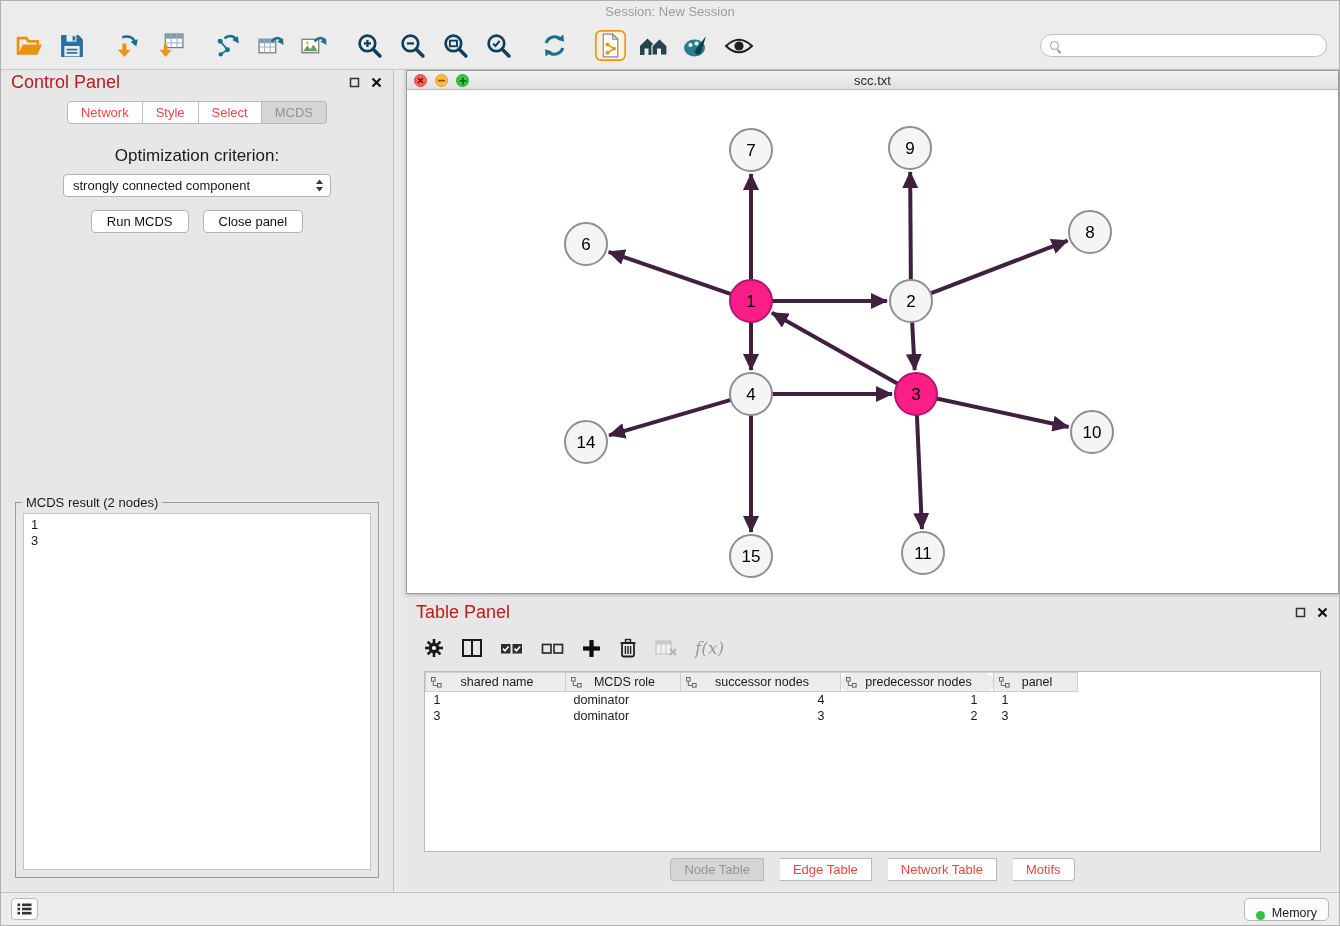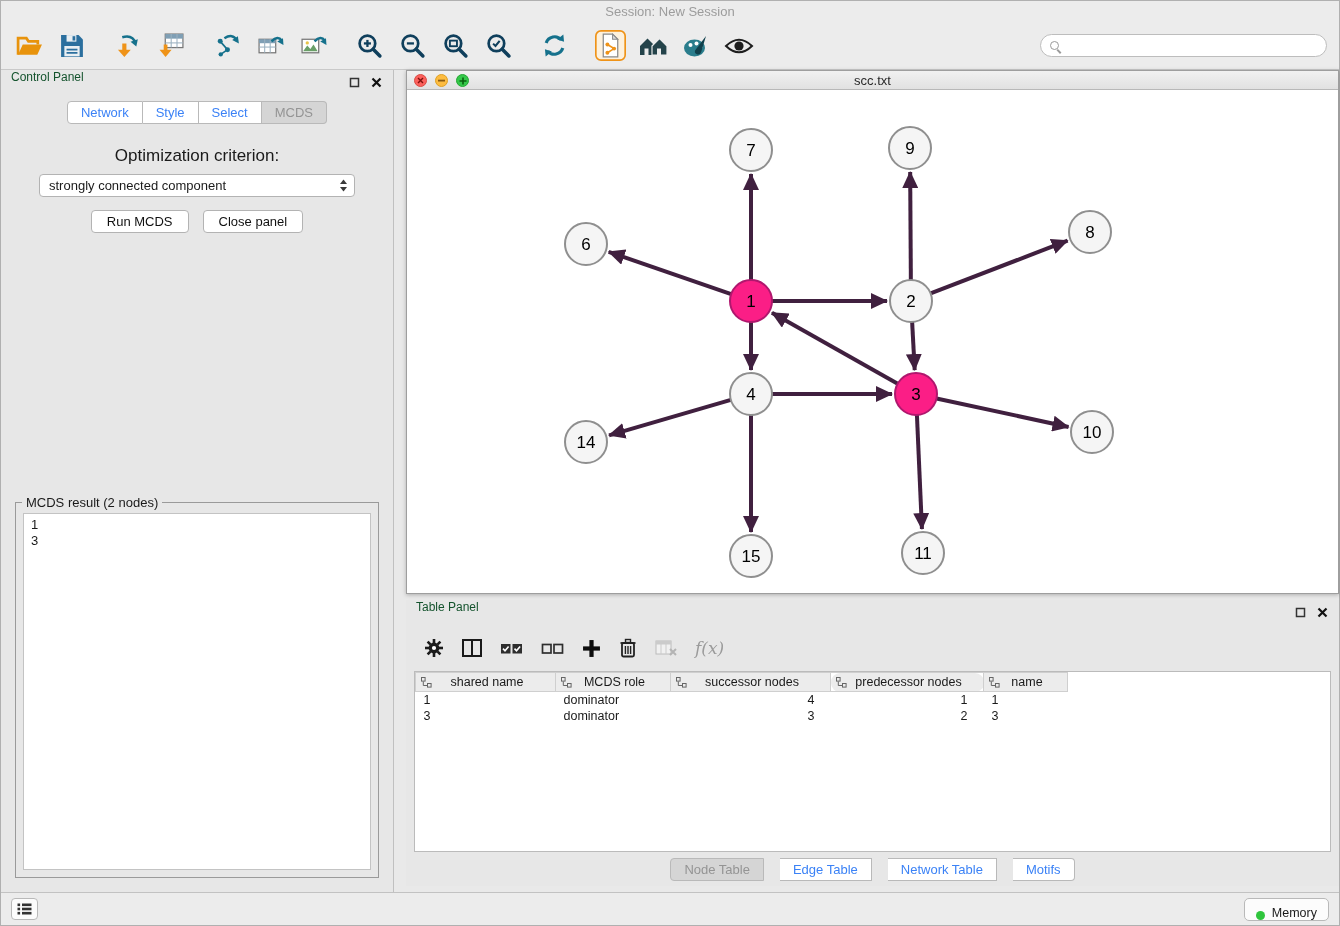--- a/index.html
+++ b/index.html
@@ -10,31 +10,31 @@
   .toolbar{height:48px;flex:none;display:flex;align-items:center;padding:0 12px;background:#ececec;border-bottom:1px solid #c9c9c9;}
   .tb-groups{display:flex;align-items:center;}
   .tb-group{display:flex;align-items:center;margin-right:24px;gap:11px;}
   .tb-icon{width:32px;height:32px;display:flex;align-items:center;justify-content:center;border-radius:5px;cursor:default;}
   .search-box{margin-left:auto;width:287px;height:23px;background:#fff;border:1px solid #bdbdbd;border-radius:12px;display:flex;align-items:center;padding:0 9px;gap:6px;}
   .search-mag{width:9px;height:9px;border:1.8px solid #9a9a9a;border-radius:50%;position:relative;flex:none;}
   .search-mag::after{content:"";position:absolute;width:1.8px;height:5px;background:#9a9a9a;left:7px;top:7px;transform:rotate(-45deg);}
   .search-box input{border:none;outline:none;flex:1;font-size:12px;font-family:inherit;background:transparent;}
   .main{flex:1;display:flex;min-height:0;}
   .control-panel{width:393px;flex:none;display:flex;flex-direction:column;background:#e7e7e7;border-right:1px solid #c0c0c0;min-height:0;}
-  .panel-header{height:25px;flex:none;display:flex;padding:0 10px;font-size:12px;color:#14532d;}
+  .panel-header{height:25px;flex:none;display:flex;align-items:center;padding:0 10px;font-size:18px;color:#b91c1c;}
   .ph-buttons{margin-left:auto;display:flex;gap:9px;align-items:center;}
   .ph-btn{width:13px;height:13px;display:flex;align-items:center;justify-content:center;cursor:default;}
   .seg-tabs{display:flex;justify-content:center;flex:none;margin-top:6px;}
-  .seg-tab{font-size:13px;padding:3px 13px;background:#fff;border:1px solid #b9b9b9;border-left:none;color:#3b82f6;cursor:default;white-space:nowrap;}
+  .seg-tab{font-size:13px;padding:3px 13px;background:#fff;border:1px solid #b9b9b9;border-left:none;color:#ef4444;cursor:default;white-space:nowrap;}
   .seg-tab:first-child{border-left:1px solid #b9b9b9;border-radius:4px 0 0 4px;}
   .seg-tab:last-child{border-radius:0 4px 4px 0;}
   .seg-tab.active{background:#d5d5d5;color:#949494;}
   .cp-body{flex:1;display:flex;flex-direction:column;min-height:0;padding:0 12px;}
   .opt-label{text-align:center;font-size:17px;margin-top:22px;}
-  .dropdown{width:316px;height:23px;margin:8px auto 0;background:#fff;border:1px solid #b3b3b3;border-radius:4px;display:flex;align-items:center;padding:0 6px 0 9px;font-size:13px;cursor:default;flex:none;gap:38px;}
+  .dropdown{width:268px;height:23px;margin:8px auto 0;background:#fff;border:1px solid #b3b3b3;border-radius:4px;display:flex;align-items:center;padding:0 6px 0 9px;font-size:13px;cursor:default;flex:none;gap:38px;}
   .dd-arrows{margin-left:auto;display:flex;align-items:center;}
   .btn-row{display:flex;justify-content:center;gap:14px;margin-top:13px;flex:none;}
   .push-btn{height:23px;padding:0 15px;background:#fff;border:1px solid #b3b3b3;border-radius:4px;font-size:13px;font-family:inherit;color:#111;cursor:default;}
   .cp-spacer{flex:1;}
   .result-box{position:relative;border:1px solid #9a9a9a;margin:0 2px 14px;height:376px;flex:none;padding:10px 7px 7px;}
   .result-legend{position:absolute;top:-8px;left:6px;background:#e7e7e7;padding:0 4px;font-size:13px;}
   .result-inner{width:100%;height:100%;background:#fff;border:1px solid #c3c3c3;padding:3px 7px;font-size:13px;line-height:16px;overflow:hidden;}
   .right-col{flex:1;margin-left:12px;display:flex;flex-direction:column;min-width:0;}
   .network-window{height:524px;flex:none;display:flex;flex-direction:column;background:#fff;border:1px solid #9e9e9e;box-shadow:0 1px 4px rgba(0,0,0,0.25);}
   .net-titlebar{height:19px;flex:none;position:relative;display:flex;align-items:center;justify-content:center;background:linear-gradient(#f1f1f1,#e1e1e1);border-bottom:1px solid #b8b8b8;font-size:13px;color:#2a2a2a;}
@@ -43,21 +43,21 @@
   .tl.red{background:#fc605c;border:1px solid #d94c44;}
   .tl.yellow{background:#fdbc40;border:1px solid #dfa123;}
   .tl.green{background:#34c84a;border:1px solid #24a732;}
   .net-canvas{flex:1;position:relative;background:#fff;min-height:0;}
   .net-canvas svg{position:absolute;left:0;top:0;width:100%;height:100%;}
   svg text{font-family:"Liberation Sans","DejaVu Sans",sans-serif;}
   .table-panel{flex:1;margin-top:6px;margin-bottom:6px;display:flex;flex-direction:column;background:#e7e7e7;min-height:0;}
   .tp-toolbar{height:46px;flex:none;display:flex;align-items:center;gap:18px;padding:0 18px;}
   .tp-icon{display:flex;align-items:center;justify-content:center;cursor:default;}
   .fx{font-family:"DejaVu Serif","Liberation Serif",serif;font-style:italic;font-size:17px;color:#9b9b9b;}
-  .tp-table-wrap{flex:1;margin:0 8px;background:#fff;border:1px solid #bbb;overflow:hidden;min-height:0;}
+  .tp-table-wrap{flex:1;margin:0 18px;background:#fff;border:1px solid #bbb;overflow:hidden;min-height:0;}
   table.data{border-collapse:collapse;font-size:12.5px;table-layout:fixed;}
   table.data th{height:19px;background:#ececec;border:1px solid #cfcfcf;font-weight:normal;padding:0;position:relative;}
   table.data th:nth-child(1){width:140px;} table.data th:nth-child(2){width:115px;}
   table.data th:nth-child(3){width:160px;} table.data th:nth-child(4){width:153px;border-radius:9px;}
   table.data th:nth-child(5){width:84px;}
   .th-inner{display:flex;align-items:center;padding:0 5px;}
   .th-icon{flex:none;display:flex;margin-right:4px;}
   .th-label{flex:1;text-align:center;padding-right:12px;white-space:nowrap;overflow:hidden;}
   table.data td{height:16px;padding:0 8px;white-space:nowrap;}
   table.data td:nth-child(3),table.data td:nth-child(4){text-align:right;padding-right:16px;}
@@ -512,21 +512,21 @@
                   </th>
                   <th>
                     <span class="th-inner">
                       <span class="th-icon">
                         <svg width="11" height="11" viewBox="0 0 11 11">
                           <rect x="0.5" y="0.5" width="3.6" height="3.6" fill="none" stroke="#666"></rect>
                           <rect x="6.5" y="6.5" width="3.6" height="3.6" fill="none" stroke="#666"></rect>
                           <path d="M2.3 4.5 v4 h4" fill="none" stroke="#666"></path>
                         </svg>
                       </span>
-                      <span class="th-label">name</span>
+                      <span class="th-label">panel</span>
                     </span>
                   </th>
                 </tr>
               </thead>
             <tbody id="tbl-body">
                 <tr>
                   <td>1</td>
                   <td>dominator</td>
                   <td>4</td>
                   <td>1</td>

